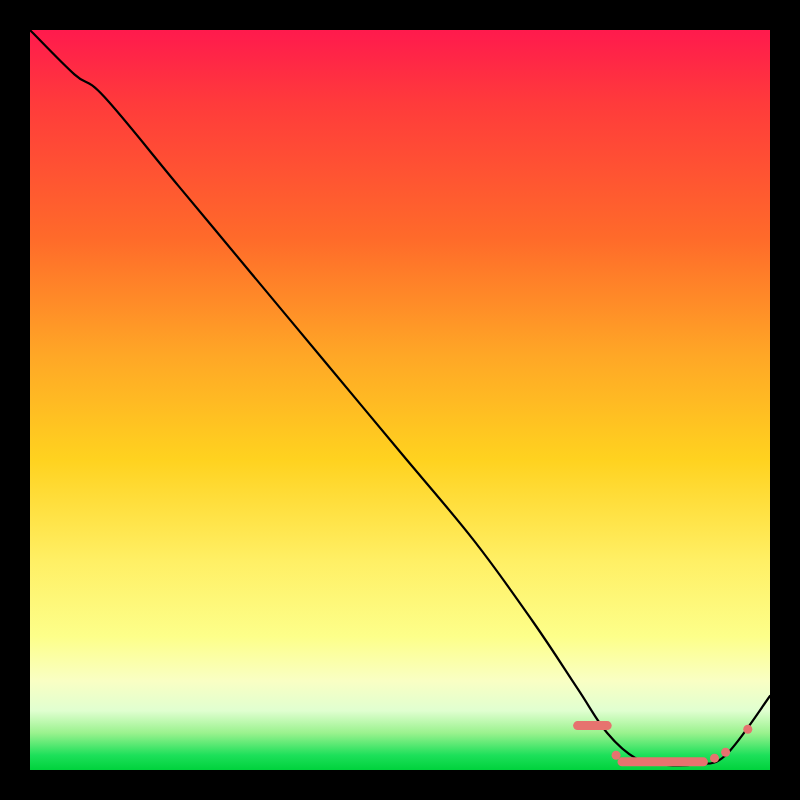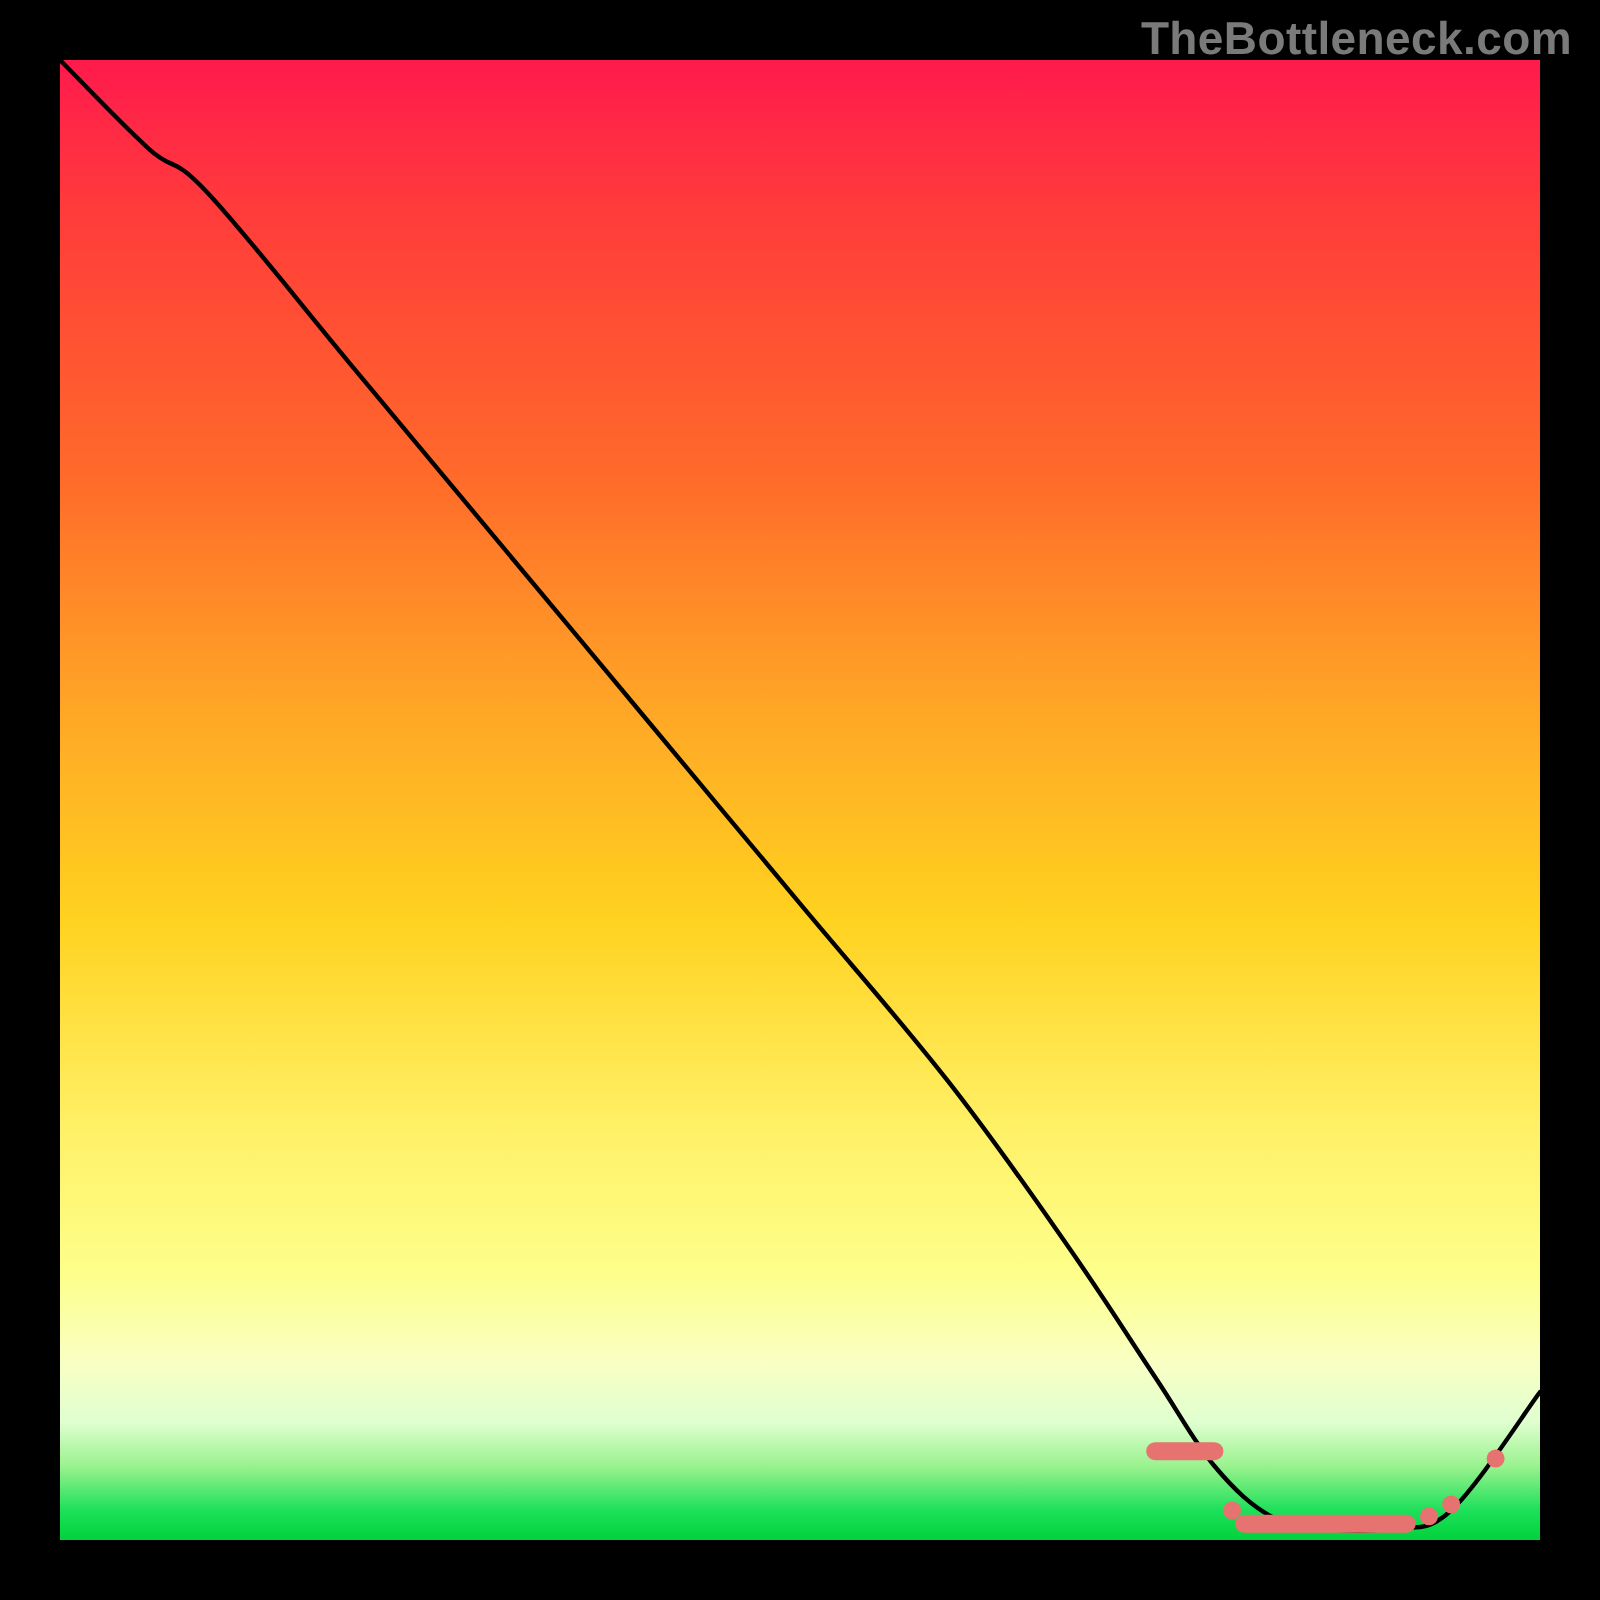--- a/index.html
+++ b/index.html
@@ -83,14 +83,13 @@
     <path class="curve" d="M 0 0 C 7.991999999999999 7.992000000000016, 31.08 32.41200000000009, 44.4 44.40000000000009 C 57.72 56.38800000000009, 55.352000000000004 46.62000000000005, 74 66.60000000000002 C 92.648 86.58, 121.36 123.43199999999999, 148 155.39999999999998 C 174.64 187.36799999999997, 195.36 212.232, 222 244.2 C 248.64 276.168, 269.36 301.0319999999999, 296 332.99999999999994 C 322.64 364.96799999999996, 343.36 389.832, 370 421.8 C 396.64 453.76800000000003, 420.024 479.96400000000006, 444 510.6 C 467.976 541.236, 484.552 565.36, 503.20000000000005 592 C 521.8480000000001 618.64, 534.28 638.62, 547.6 658.6 C 560.9200000000001 678.58, 566.5440000000001 690.346, 577.2 703 C 587.856 715.654, 596.144 723.1723999999999, 606.8 728.9 C 617.4559999999999 734.6276, 625.7439999999999 733.8876, 636.4 734.82 C 647.056 735.7524000000001, 655.344 735.8116, 666 734.08 C 676.656 732.3484000000001, 682.2799999999999 737.4544000000001, 695.5999999999999 725.2 C 708.92 712.9456, 732.008 676.6560000000001, 740 666"></path>
     <g>
         <line x1="547.6" x2="577.2" y1="695.6" y2="695.6" class="bar"></line>
         <line x1="592" x2="673.4" y1="731.86" y2="731.86" class="bar"></line>
         <circle cx="586.08" cy="725.2" r="4.5" class="dot"></circle>
         <circle cx="684.5" cy="728.16" r="4.5" class="dot"></circle>
         <circle cx="695.5999999999999" cy="722.24" r="4.5" class="dot"></circle>
         <circle cx="717.8" cy="699.3" r="4.5" class="dot"></circle>
       </g>
   </svg>
-  <div class="watermark">TheBottleneck.com</div>
 </div>
 
 </body></html>

